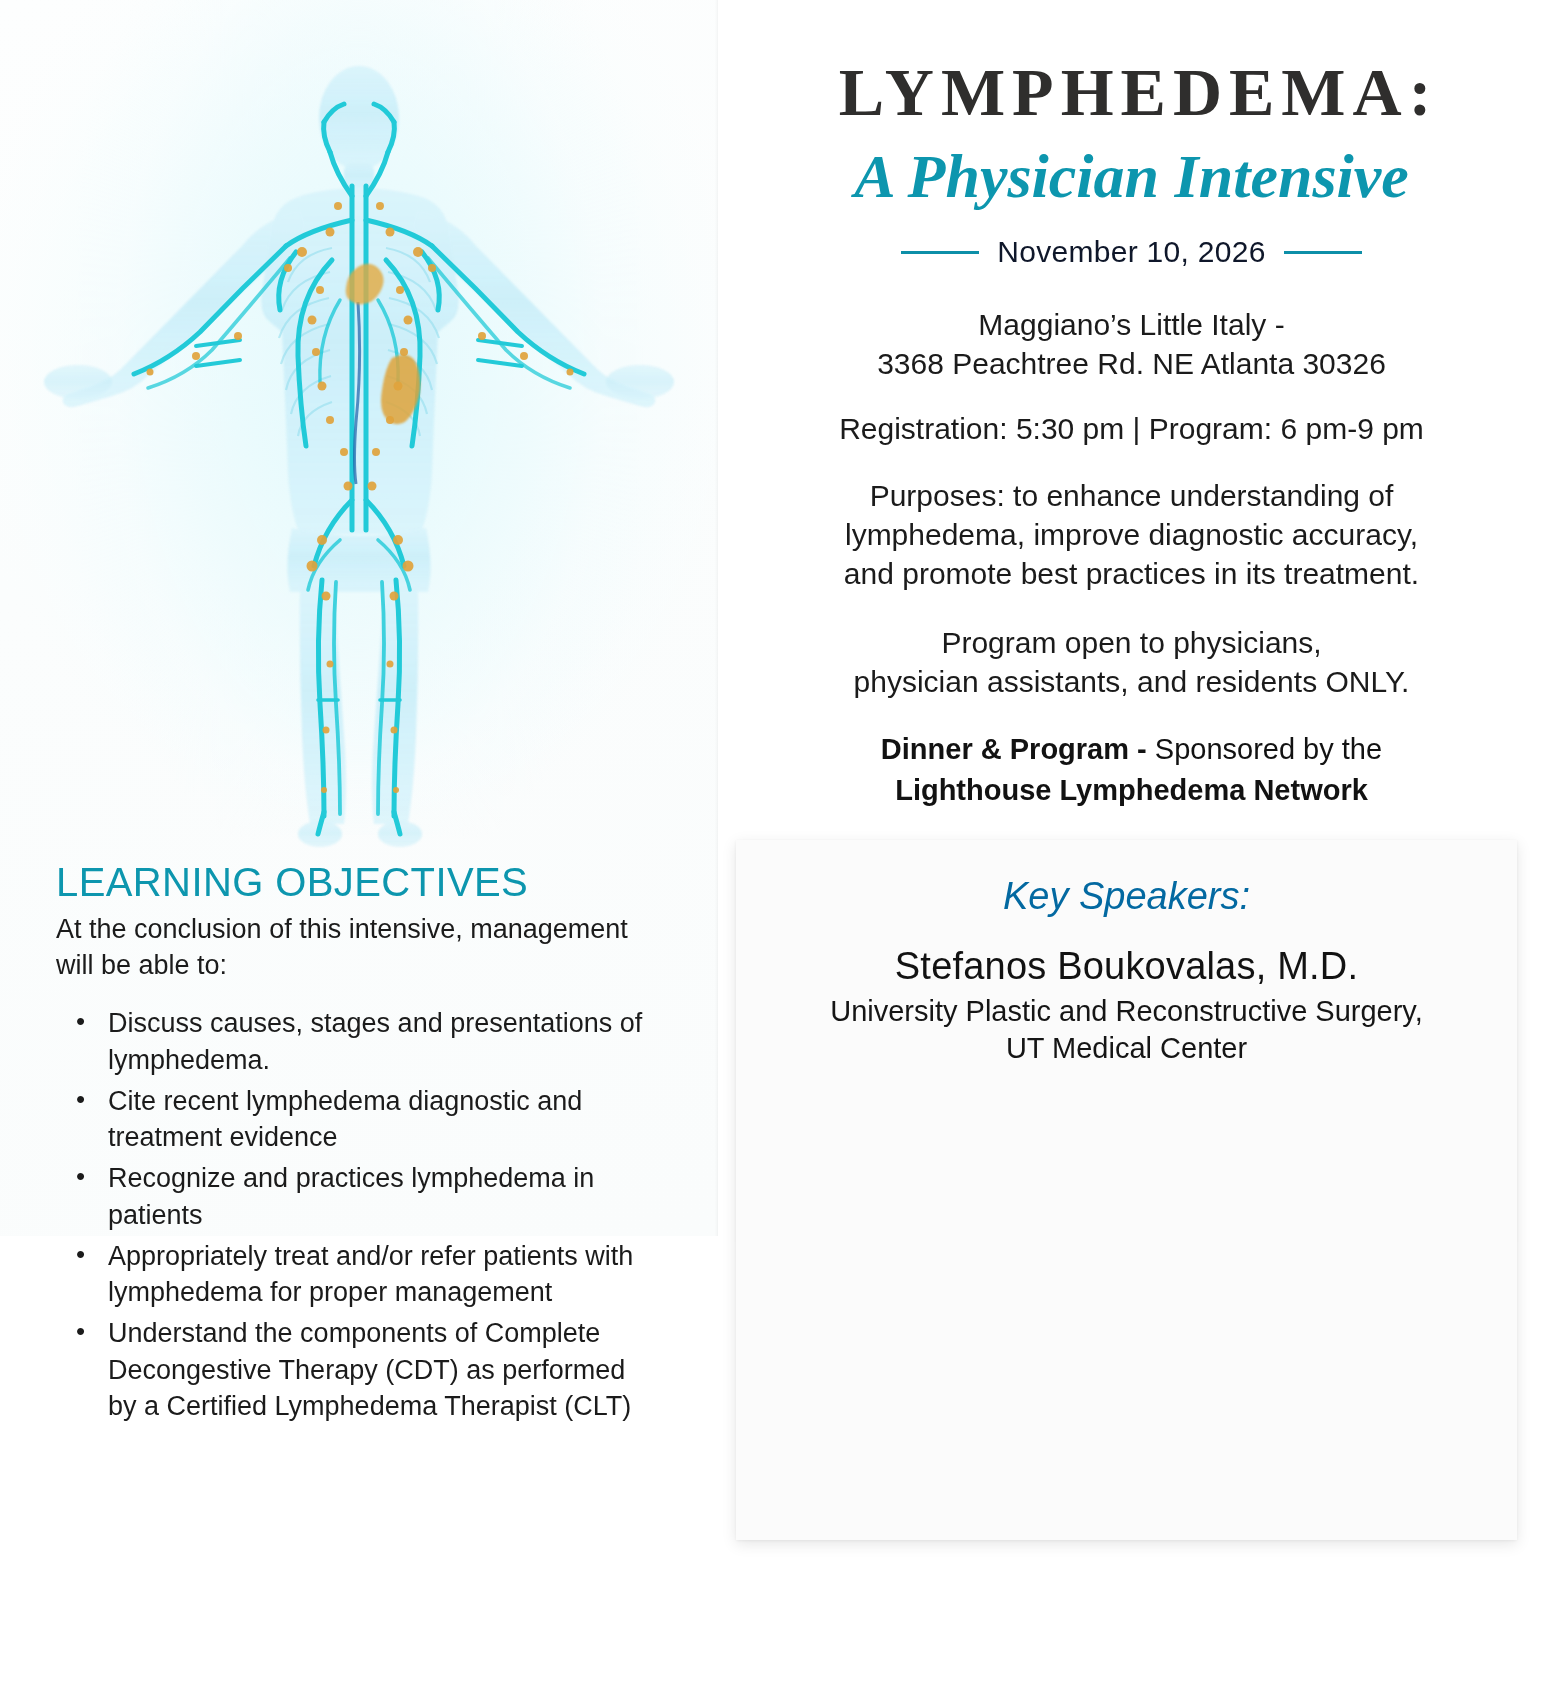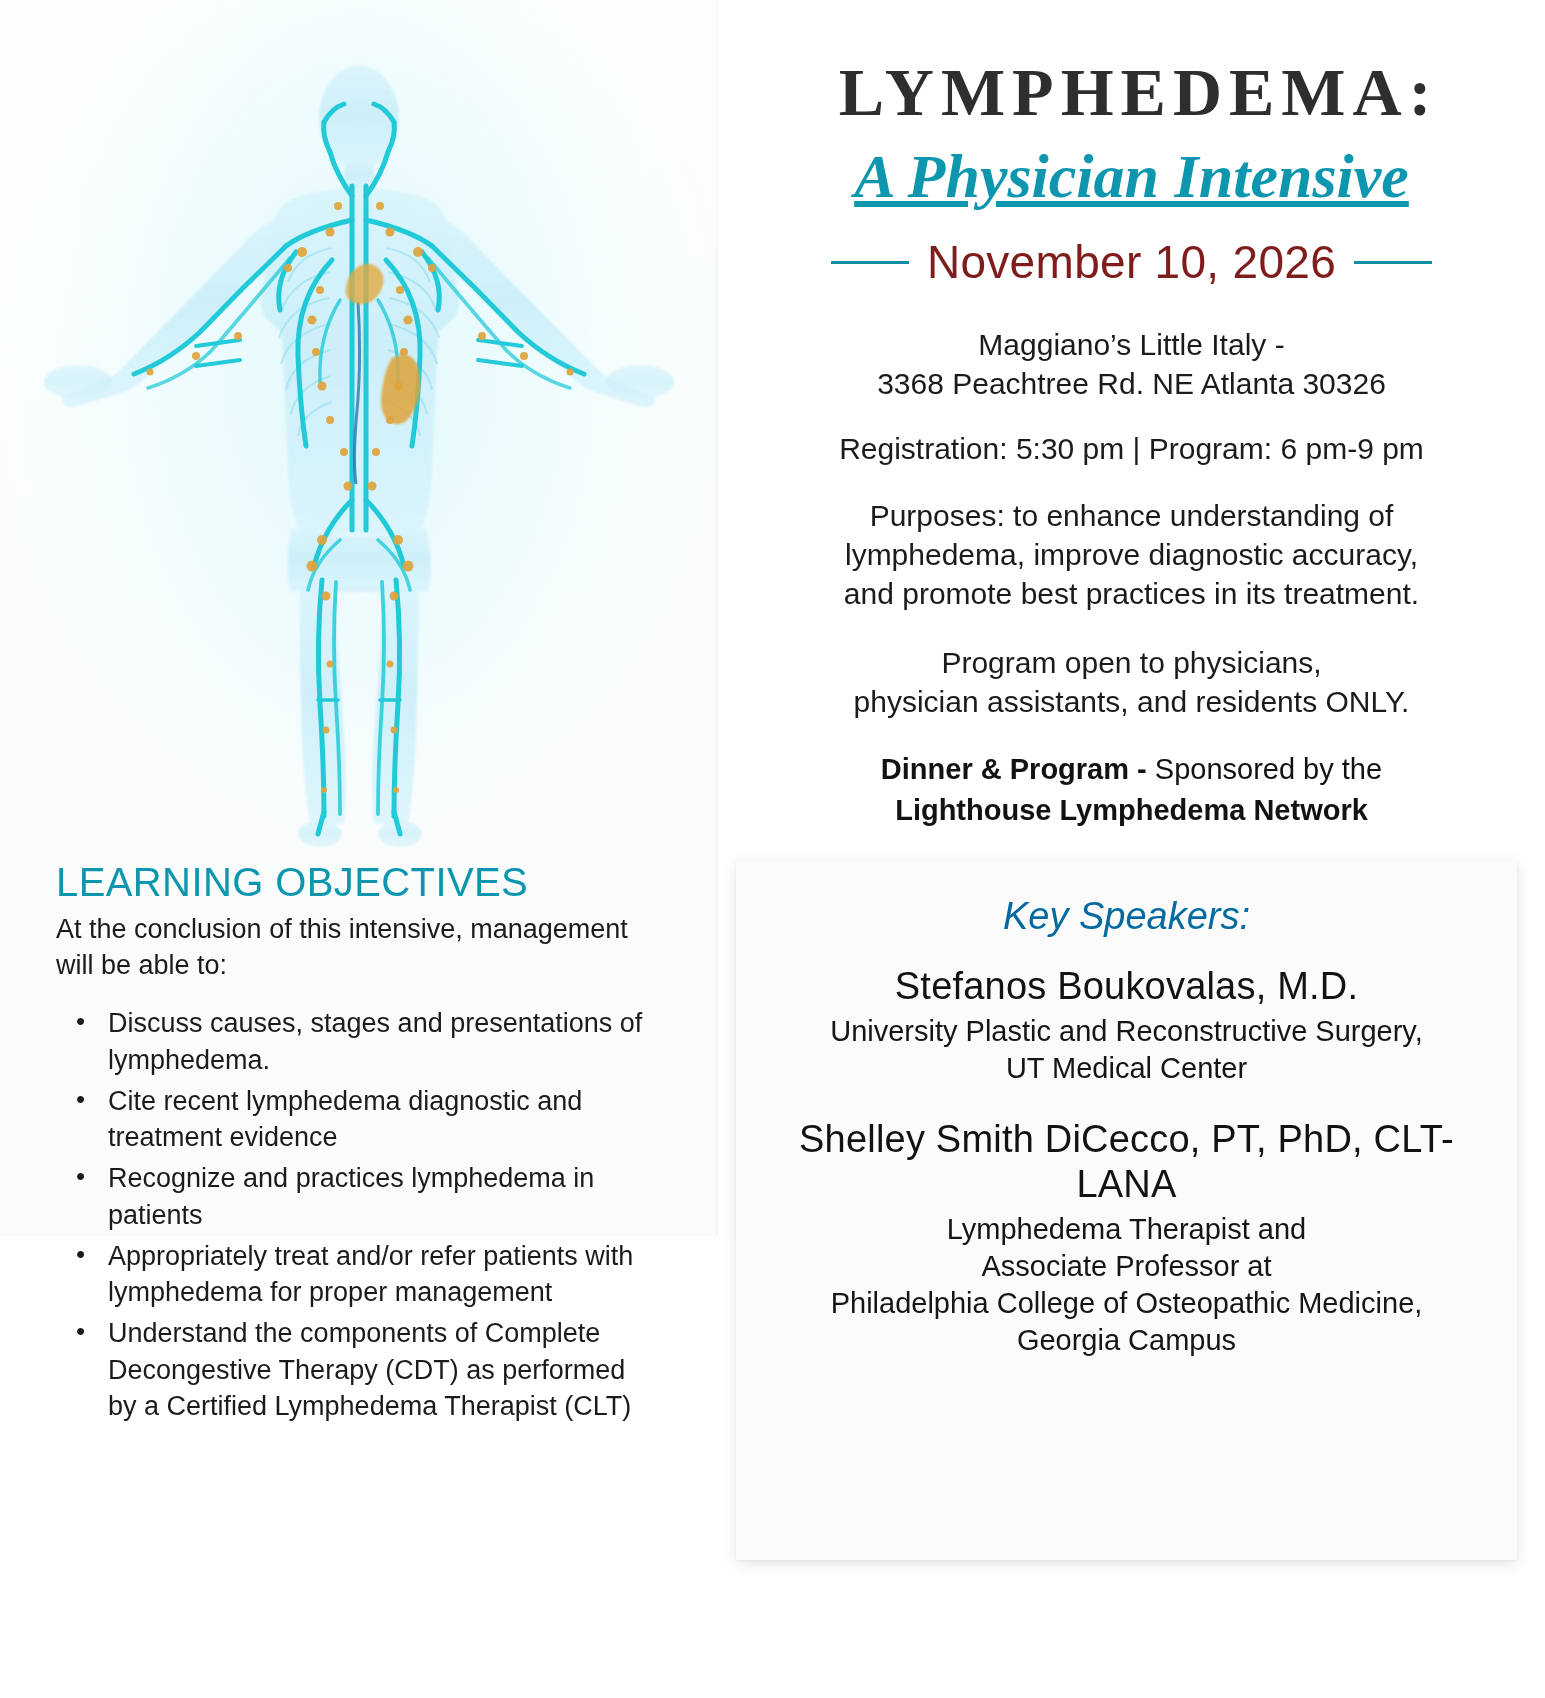--- a/index.html
+++ b/index.html
@@ -127,39 +127,38 @@
   .title-sub {
     margin: 18px 0 0 0;
     text-align: center;
     font-family: "Liberation Serif", serif;
     font-style: italic;
     font-weight: bold;
     font-size: 62px;
     color: #0d96ae;
     line-height: 1.05;
     letter-spacing: 0px;
-    text-decoration: underline;
   }
 
   .date-row {
     display: flex;
     align-items: center;
     justify-content: center;
     gap: 18px;
     margin-top: 26px;
   }
   .date-rule {
     height: 3px;
     width: 78px;
     background: #0d8fa8;
     flex: none;
   }
   .date-text {
-    font-size: 46px;
-    color: #7f1d1d;
+    font-size: 30px;
+    color: #0f172a;
     letter-spacing: 0.3px;
     white-space: nowrap;
   }
 
   .info-block {
     margin-top: 32px;
     text-align: center;
     padding: 0 56px;
   }
   .info-p {
@@ -442,24 +441,15 @@
       <div class="speakers-head">Key Speakers:</div>
 
       <div class="speaker">
         <p class="speaker-name">Stefanos Boukovalas, M.D.</p>
         <p class="speaker-affil">
           <span>University Plastic and Reconstructive Surgery,</span><br>
           <span>UT Medical Center</span>
         </p>
       </div>
 
-      <div class="speaker">
-        <p class="speaker-name">Shelley Smith DiCecco, PT,  PhD, CLT-LANA</p>
-        <p class="speaker-affil">
-          <span>Lymphedema Therapist and</span><br>
-          <span>Associate Professor at</span><br>
-          <span>Philadelphia College of Osteopathic Medicine,</span><br>
-          <span>Georgia Campus</span>
-        </p>
-      </div>
     </div>
   </div>
 </div>
 
 </body></html>

